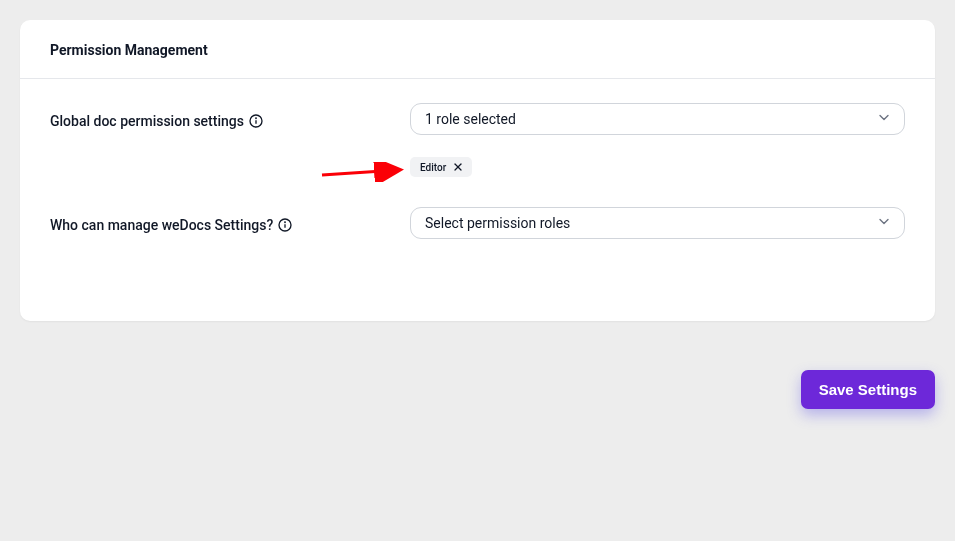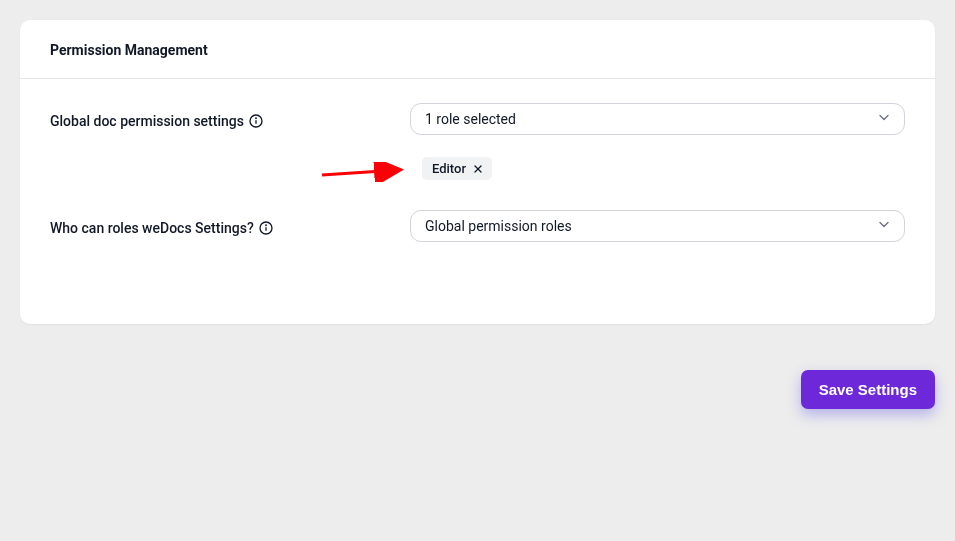--- a/index.html
+++ b/index.html
@@ -80,24 +80,23 @@
     gap: 8px;
     margin-bottom: 30px;
   }
   .chip {
     display: inline-flex;
     align-items: center;
     gap: 6px;
     background: #f1f2f4;
     border-radius: 5px;
     padding: 4px 8px 4px 10px;
-    font-size: 13px;
+    font-size: 10px;
     color: #111827;
     font-weight: 500;
-    margin-left: 12px;
   }
   .chip-x {
     display: inline-flex;
     align-items: center;
     justify-content: center;
     cursor: pointer;
   }
   .save-row {
     position: absolute;
     right: 20px;
@@ -161,31 +160,31 @@
           <svg width="12" height="12" viewBox="0 0 24 24" fill="none" stroke="#111827" stroke-width="2.5" stroke-linecap="round">
             <line x1="6" y1="6" x2="18" y2="18"></line>
             <line x1="18" y1="6" x2="6" y2="18"></line>
           </svg>
         </span>
       </span>
     </div>
 
     <div class="row">
       <div class="row-label">
-        <span>Who can roles weDocs Settings?</span>
+        <span>Who can manage weDocs Settings?</span>
         <span class="info-icon">
           <svg width="16" height="16" viewBox="0 0 24 24" fill="none" stroke="#111827" stroke-width="2">
             <circle cx="12" cy="12" r="9"></circle>
             <line x1="12" y1="11" x2="12" y2="16"></line>
             <circle cx="12" cy="8" r="0.5" fill="#111827"></circle>
           </svg>
         </span>
       </div>
       <div class="select placeholder">
-        <span>Global permission roles</span>
+        <span>Select permission roles</span>
         <span class="chevron">
           <svg width="16" height="16" viewBox="0 0 24 24" fill="none" stroke="#6b7280" stroke-width="2" stroke-linecap="round" stroke-linejoin="round">
             <polyline points="6 9 12 15 18 9"></polyline>
           </svg>
         </span>
       </div>
     </div>
 
   </div>
 </div>

